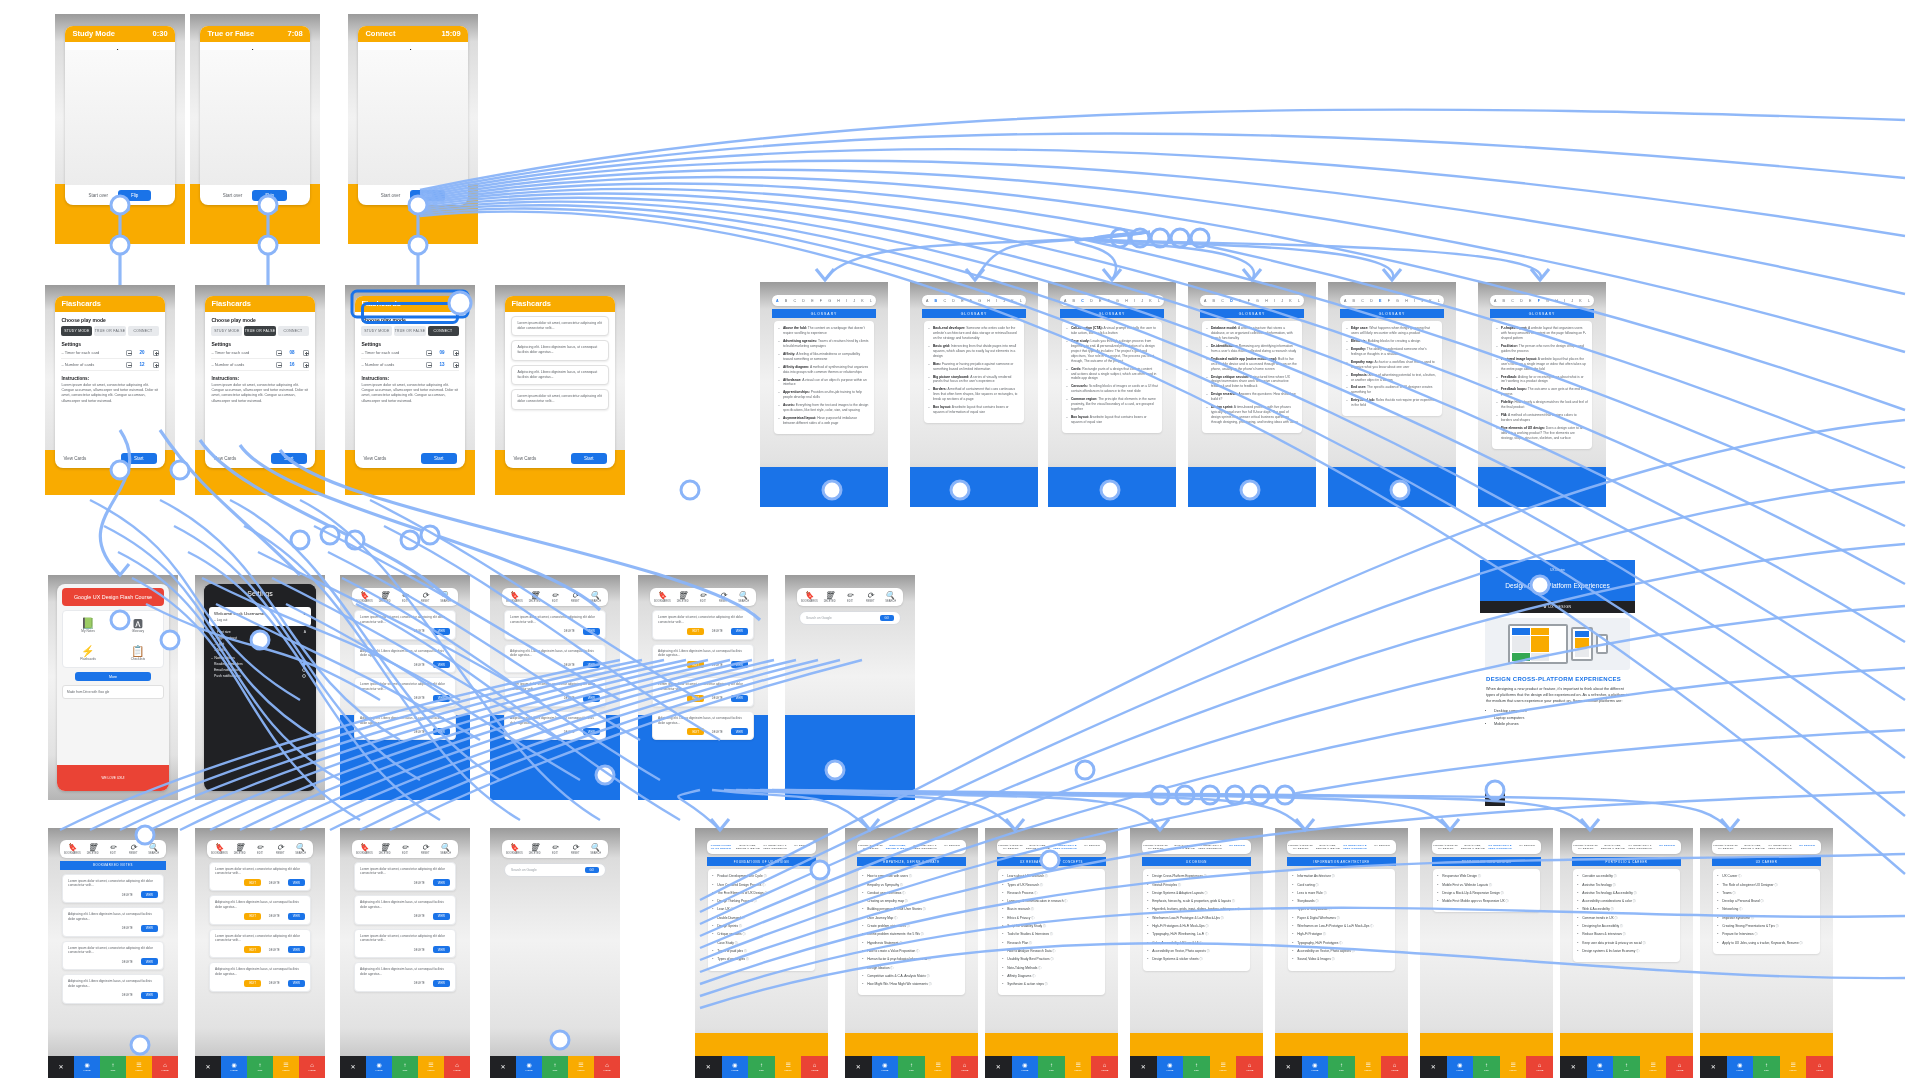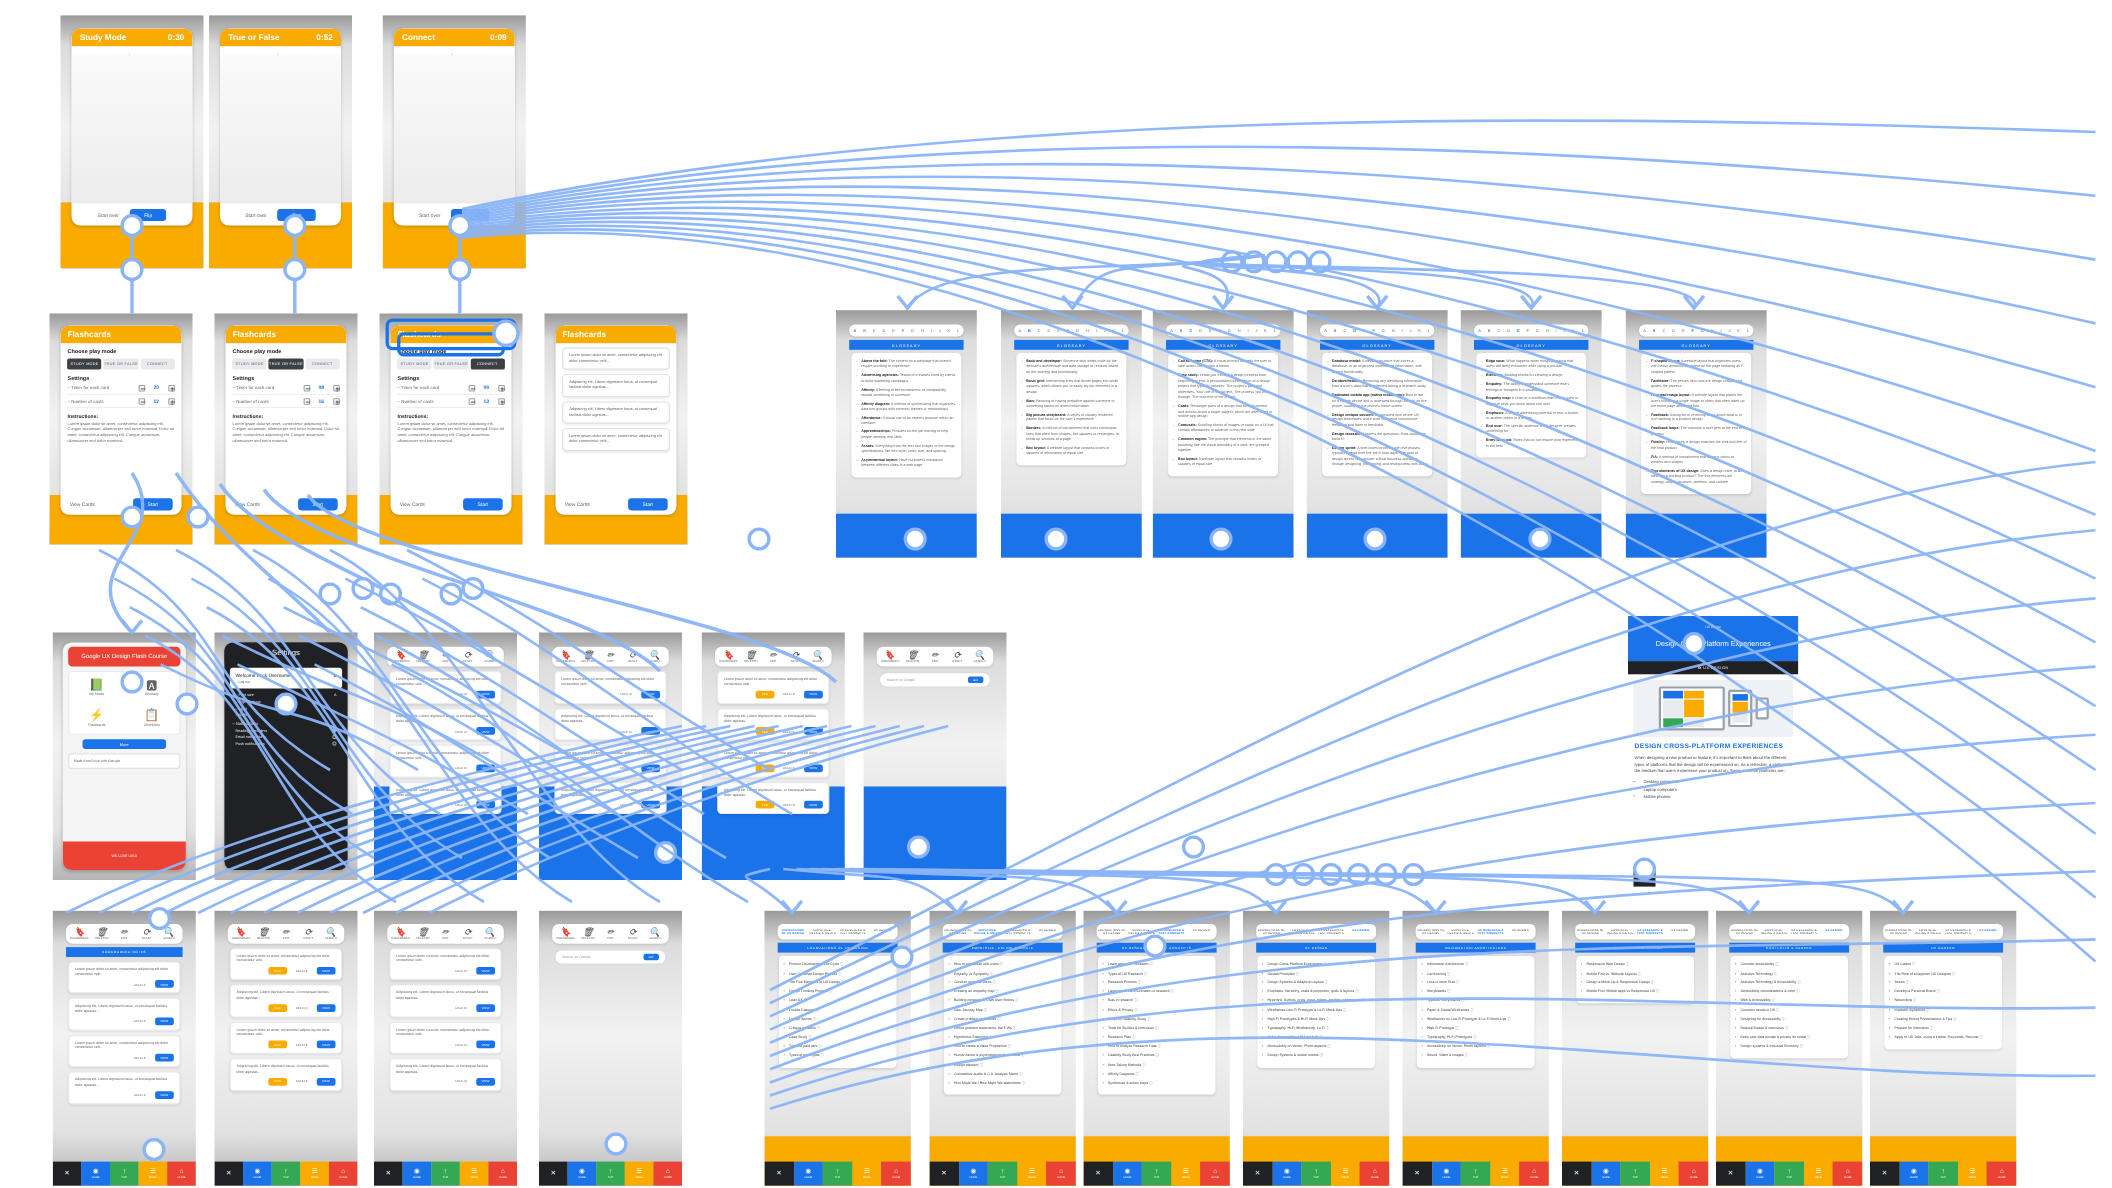--- a/index.html
+++ b/index.html
@@ -179,36 +179,36 @@
      <span class="f-link">Start over</span>
      <span class="f-btn">Flip</span>
    </div>
       </div>
     </div>
     <div class="frame" style="left: 190px; top: 14px; width: 130px; height: 230px;">
       <div class="yellowpad" style="height: 60px;"></div>
       <div class="screen" style="left: 8%; top: 5%; width: 84%; height: 78%;">
    <div class="f-yellowhead">
      <span>True or False</span>
-     <span>0:52</span>
+     <span>7:08</span>
         </div>
    <div class="f-count">1 / 16</div>
    <div class="f-body"></div>
    <div class="f-actions">
      <span class="f-link">Start over</span>
      <span class="f-btn">Skip</span>
    </div>
       </div>
     </div>
     <div class="frame" style="left: 348px; top: 14px; width: 130px; height: 230px;">
       <div class="yellowpad" style="height: 60px;"></div>
       <div class="screen" style="left: 8%; top: 5%; width: 84%; height: 78%;">
    <div class="f-yellowhead">
      <span>Connect</span>
-     <span>0:09</span>
+     <span>15:09</span>
         </div>
    <div class="f-count">1 / 13</div>
    <div class="f-body"></div>
    <div class="f-actions">
      <span class="f-link">Start over</span>
      <span class="f-btn">Skip</span>
    </div>
       </div>
     </div>
     <div class="frame" style="left: 45px; top: 285px; width: 130px; height: 210px;">

